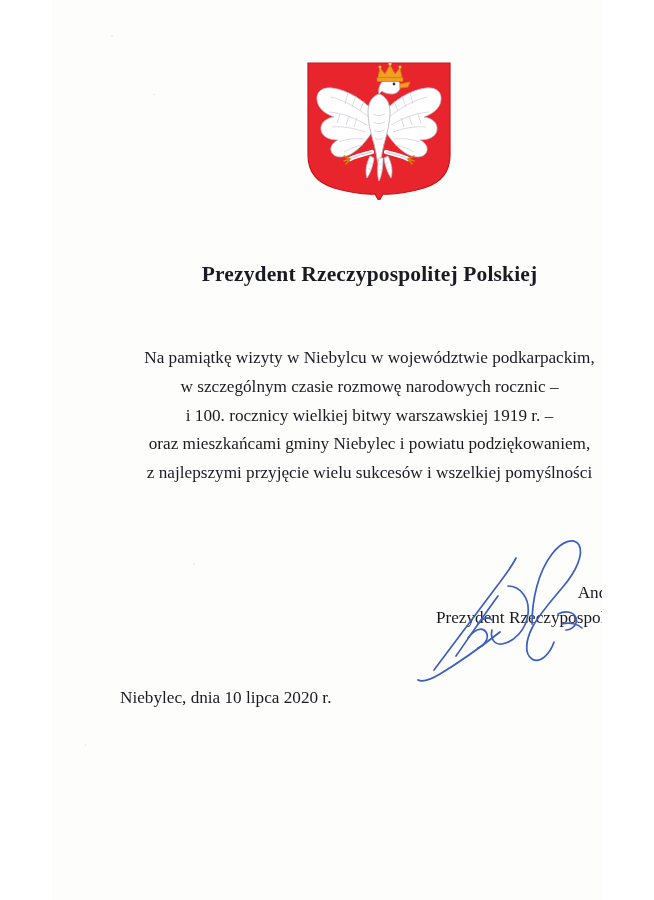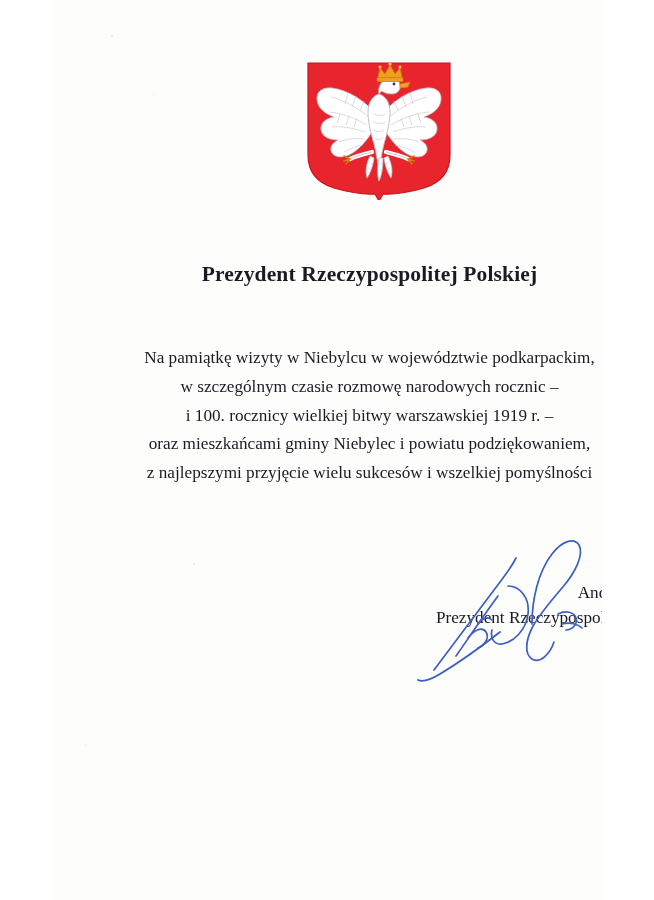--- a/index.html
+++ b/index.html
@@ -260,14 +260,15 @@
         <path d="M176,86 C184,82 192,84 194,90 C196,96 190,102 184,102"></path>
         <path d="M180,96 C188,94 196,96 200,100"></path>
 
         <path d="M118,104 C100,118 78,134 58,146 C48,152 40,154 36,152" stroke-width="1.9"></path>
 
         <path d="M96,96 C100,90 106,88 110,92"></path>
       </g>
     </svg>
   </div>
 
+  <div class="date-line">Niebylec, dnia 10 lipca 2020 r.</div>
 
 </div>
 
 </body></html>

